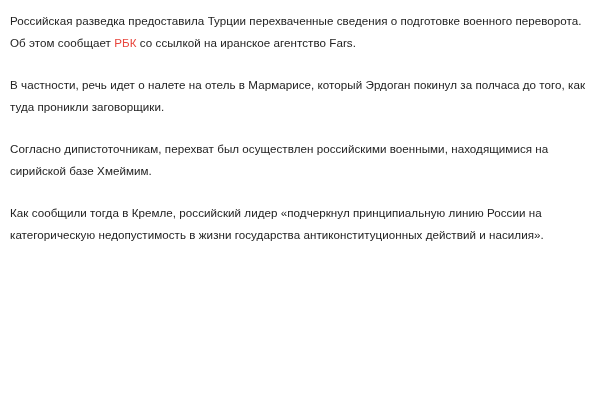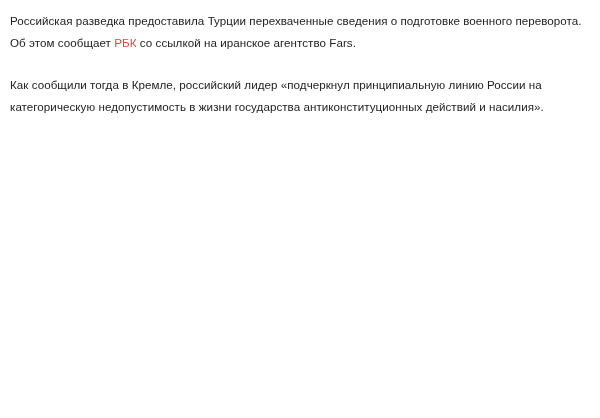--- a/index.html
+++ b/index.html
@@ -33,14 +33,16 @@
     color: #e8453c;
     text-decoration: none;
     cursor: pointer;
   }
 </style>
 </head>
 <body>
 
 <div class="article" id="article-root">
     <p class="para"><span>Российская разведка предоставила Турции перехваченные сведения о подготовке военного переворота. Об этом сообщает </span><a class="link" style="color: rgb(232, 69, 60);">РБК</a><span> со ссылкой на иранское агентство Fars.</span></p>
+    <p class="para"><span>В частности, речь идет о налете на отель в Мармарисе, который Эрдоган покинул за полчаса до того, как туда проникли заговорщики.</span></p>
+    <p class="para"><span>Согласно дипистоточникам, перехват был осуществлен российскими военными, находящимися на сирийской базе Хмеймим.</span></p>
     <p class="para"><span>Как сообщили тогда в Кремле, российский лидер «подчеркнул принципиальную линию России на категорическую недопустимость в жизни государства антиконституционных действий и насилия».</span></p>
   </div>
 
 </body></html>

